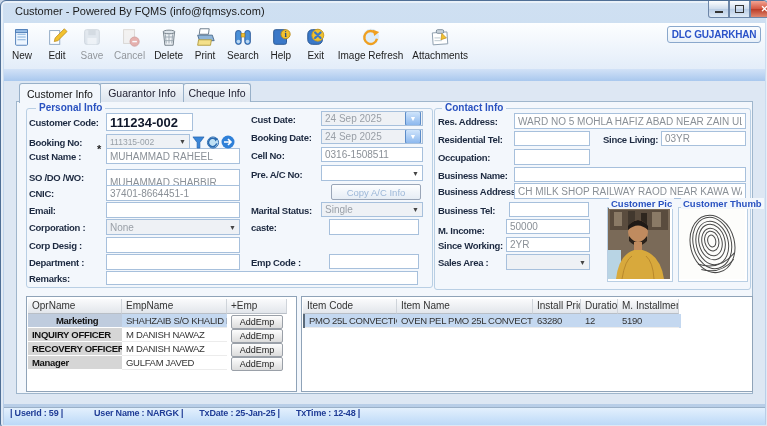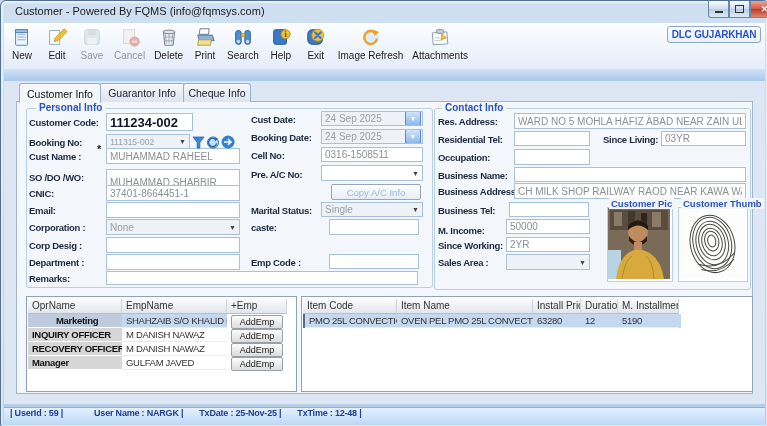--- a/index.html
+++ b/index.html
@@ -437,17 +437,17 @@
   <div class="cell selcell" style="left:304px;top:313px;width:92px;">PMO 25L CONVECTION SE</div>
   <div class="cell selcell" style="left:396px;top:313px;width:136px;">OVEN PEL PMO 25L CONVECTION SERIE</div>
   <div class="cell selcell" style="left:532px;top:313px;width:48px;">63280</div>
   <div class="cell selcell" style="left:580px;top:313px;width:37px;">12</div>
   <div class="cell selcell" style="left:617px;top:313px;width:61px;">5190</div>
 
   
   <div class="abs statusbar">
     <span class="statseg" style="margin-left:6px;">| UserId : 59 |</span>
     <span class="statseg" style="padding-left:31px;">User Name : NARGK |</span>
-    <span class="statseg" style="margin-left:16px;">TxDate : 25-Nov-25 |</span>
+    <span class="statseg" style="margin-left:16px;">TxDate : 25-Jan-25 |</span>
     <span class="statseg" style="margin-left:16px;">TxTime : 12-48 |</span>
   </div>
 
 </div>
 
 </body></html>

